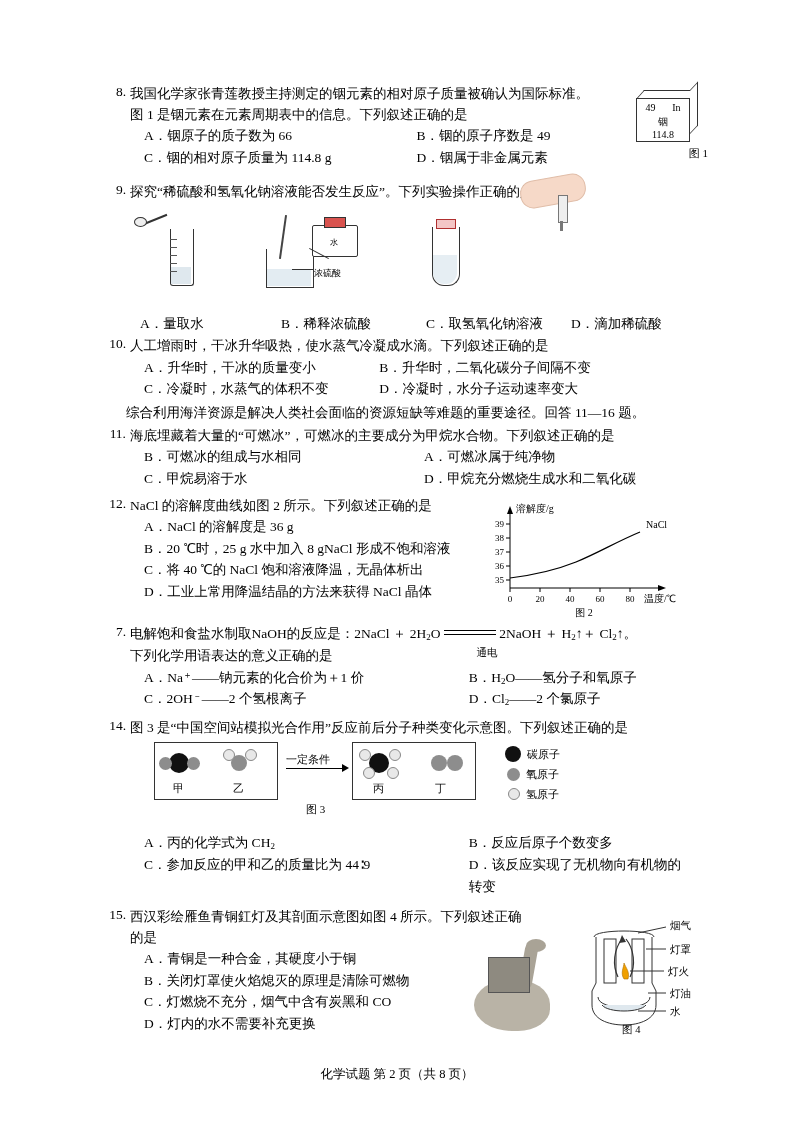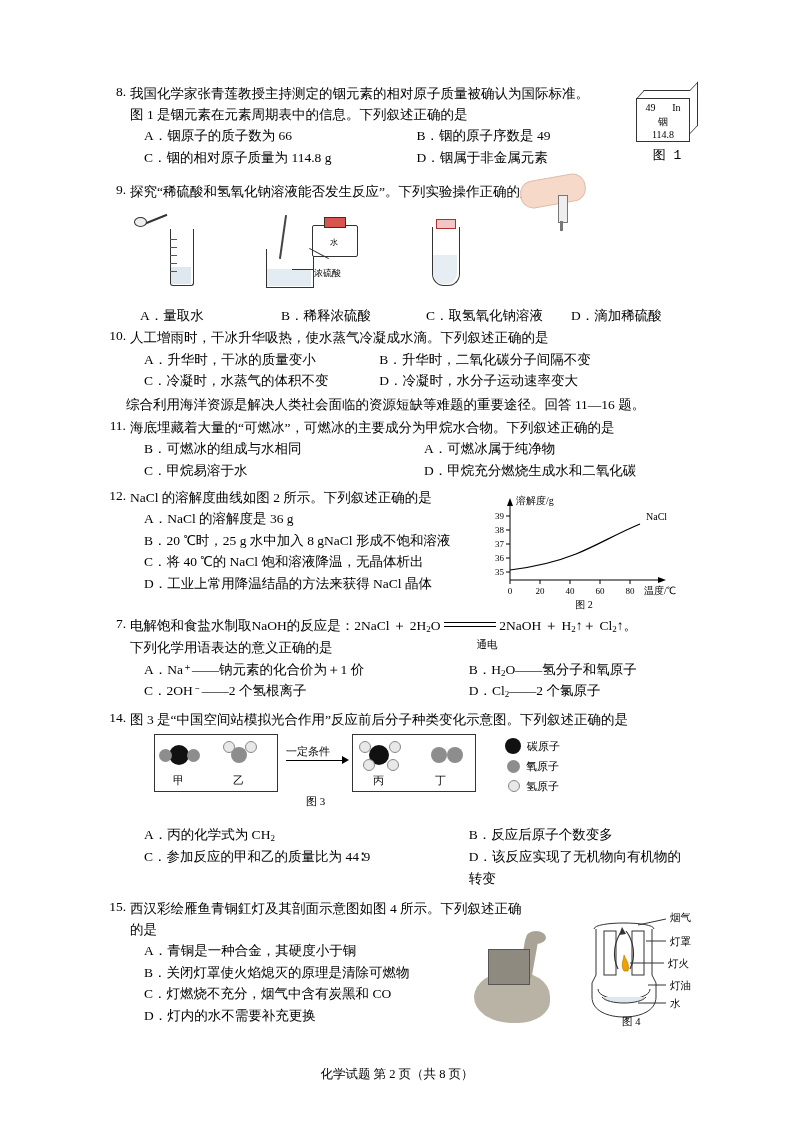--- a/index.html
+++ b/index.html
@@ -43,21 +43,21 @@
     position:absolute; left:0px; top:0px; width:54px; height:9px;
     border:1px solid #333; border-bottom:none; box-sizing:border-box;
     transform: skewX(-42deg); transform-origin: bottom left; background:#fff;
   }
   .cube-side {
     position:absolute; left:54px; top:0px; width:8px; height:44px;
     border:1px solid #333; border-left:none; box-sizing:border-box;
     transform: skewY(-47deg); transform-origin: top left; background:#fff;
   }
   .cube-row { display:flex; justify-content:space-around; font-size:10px; }
-  .figlabel { text-align:center; font-size:13px; margin-top:4px;font-family:Liberation Mono, monospace; }
+  .figlabel { text-align:right; font-size:11px; margin-top:4px; }
 
   
   .apparatus { position:relative; height:92px; margin:6px 0 2px 34px; }
   .ap { position:absolute; }
 
   
   .cyl-body { position:absolute; left:36px; top:20px; width:22px; height:56px; border:1px solid #333; border-top:none; border-radius:0 0 3px 3px; }
   .cyl-tick { position:absolute; left:36px; width:7px; border-top:1px solid #555; }
   .cyl-liq { position:absolute; left:37px; top:58px; width:20px; height:17px; background:#dfe8ee; }
   .drop-tube { position:absolute; left:6px; top:10px; width:28px; height:2px; background:#333; transform:rotate(-22deg); }
@@ -188,21 +188,21 @@
         <div class="paper"></div>
       </div>
 
       <div class="ap" style="left:380px; top:-34px; width:110px; height:92px;">
         <div class="finger"></div>
         <div class="dropper"></div>
         <div class="dropper-tip"></div>
       </div>
     </div>
 
-    <div class="qbody" style="width:580px; margin-top:4px;">
+    <div class="qbody" style="width:580px; margin-top:12px;">
       <div class="opts">
         <div class="opt q9first">A．量取水</div>
         <div class="opt q9">B．稀释浓硫酸</div>
         <div class="opt q9">C．取氢氧化钠溶液</div>
         <div class="opt q9">D．滴加稀硫酸</div>
       </div>
     </div>
   </div>
 
   <div class="q">

